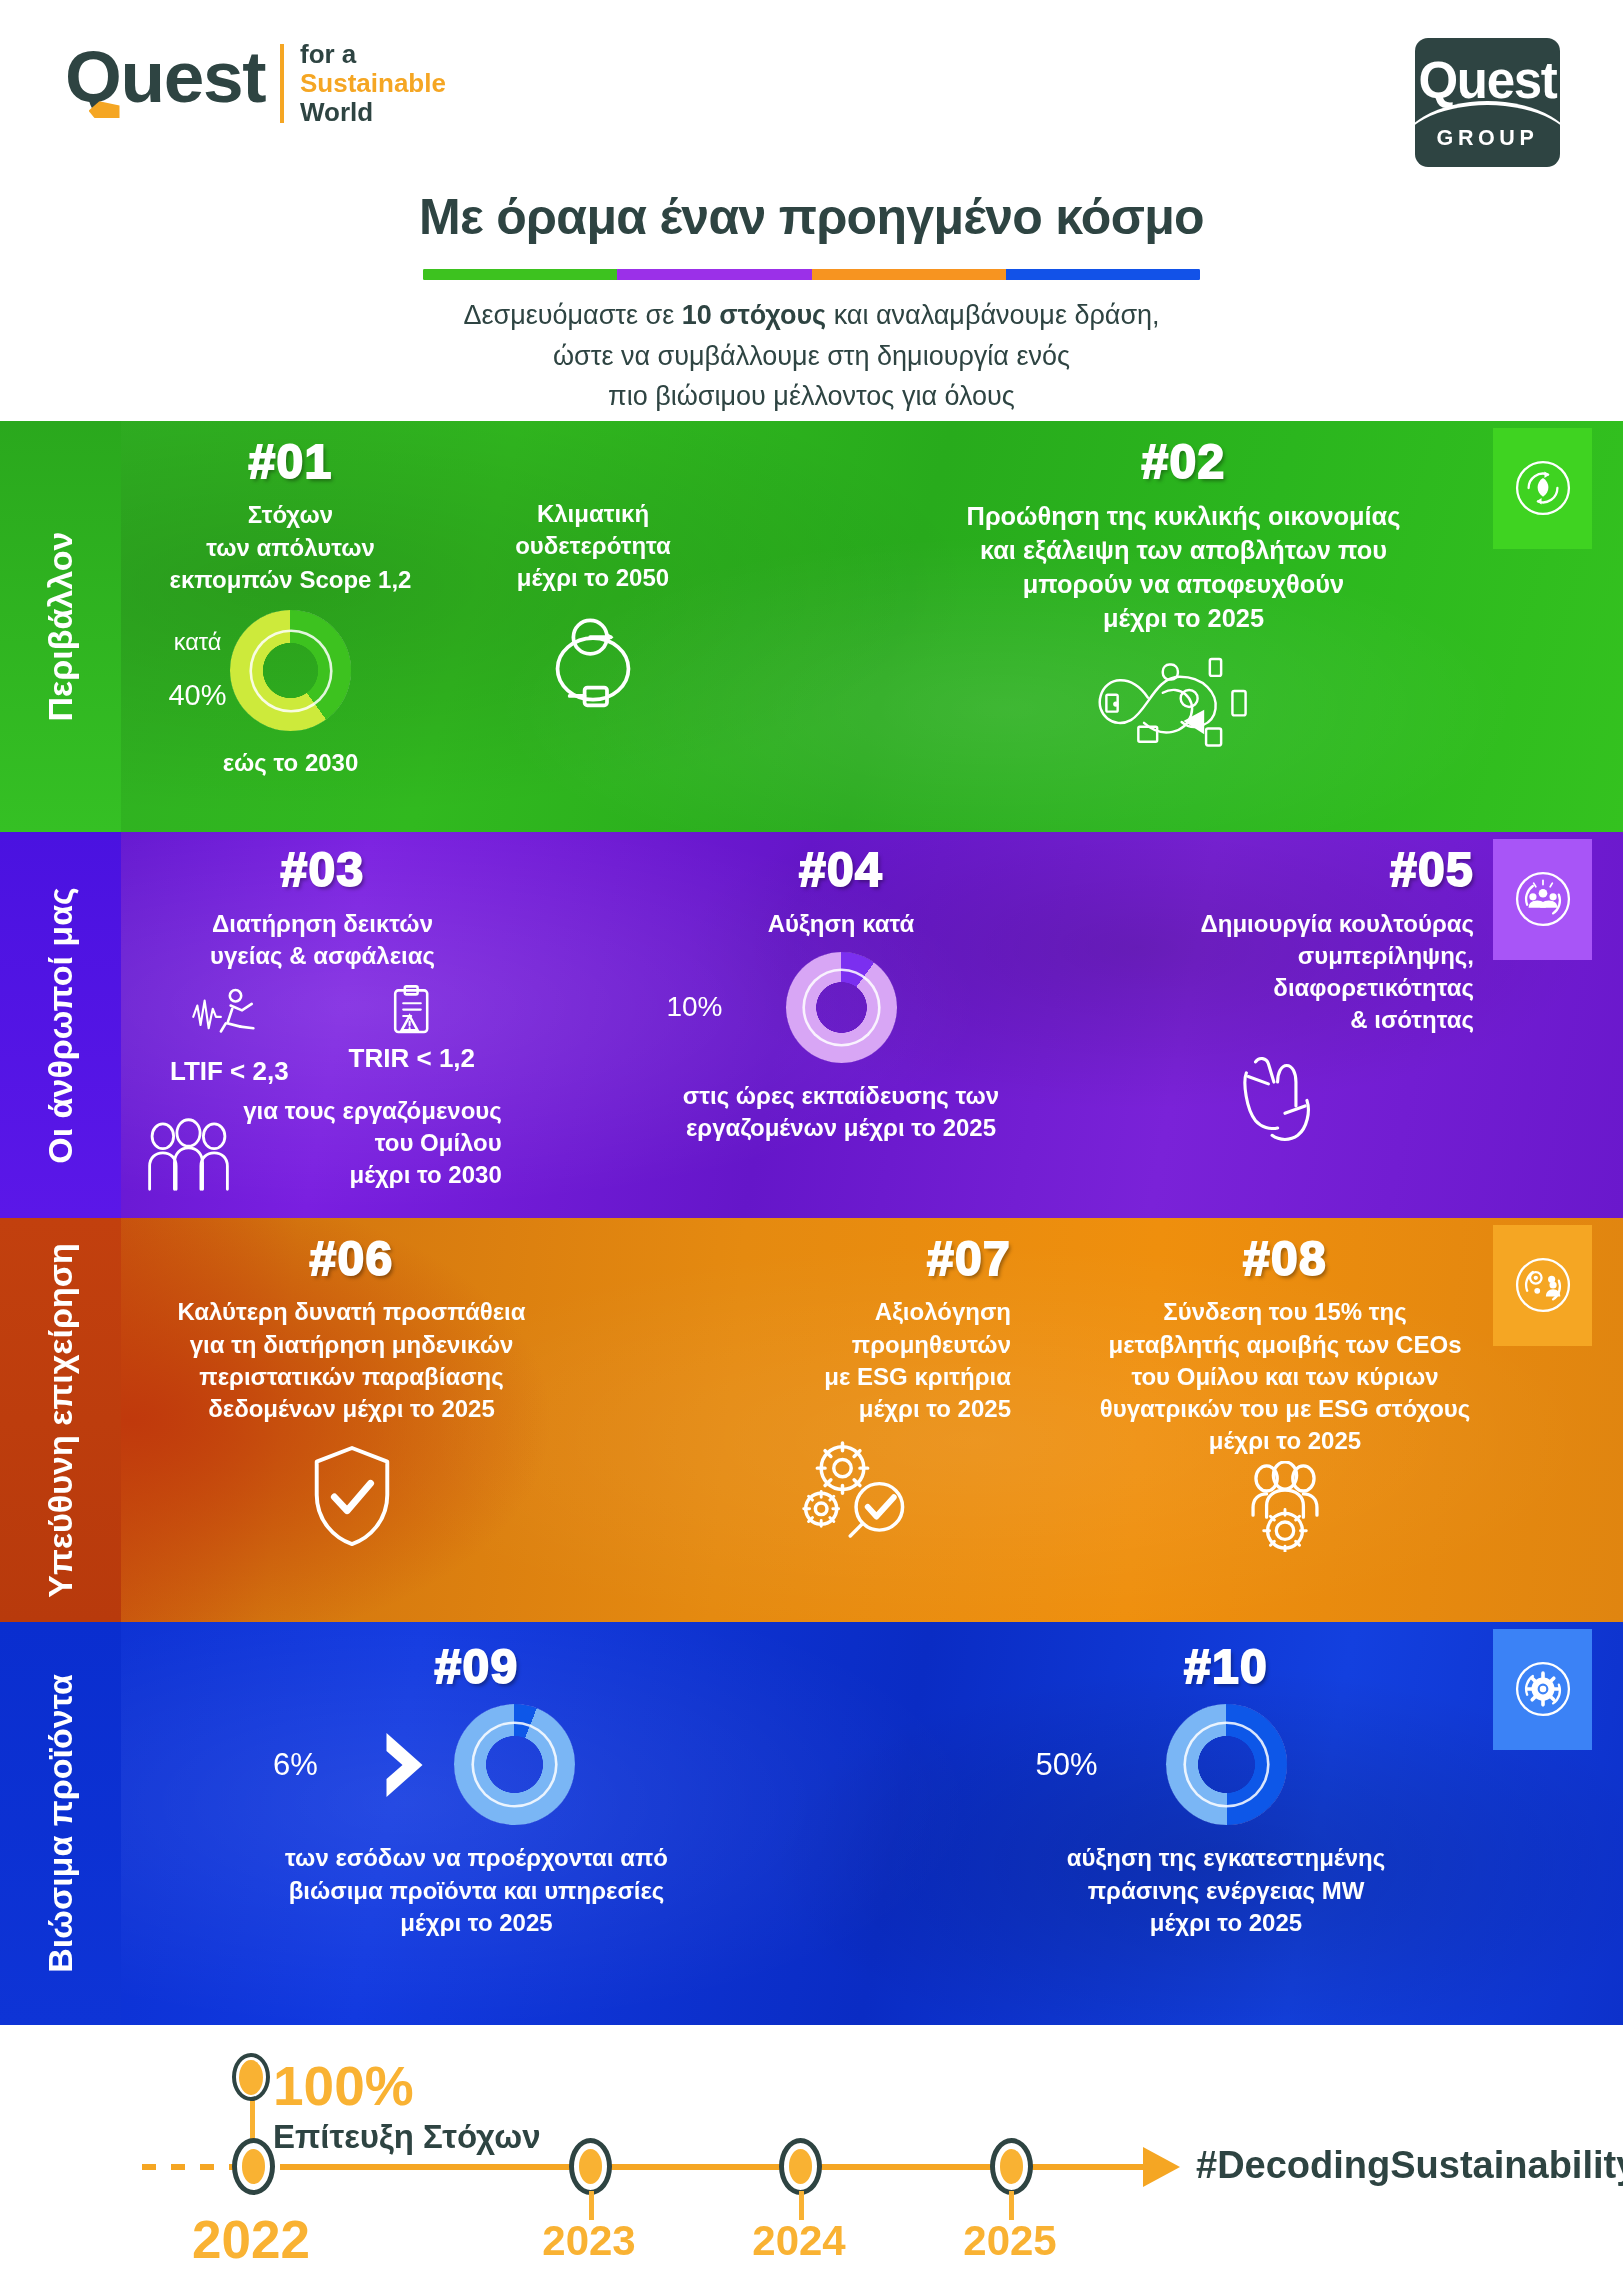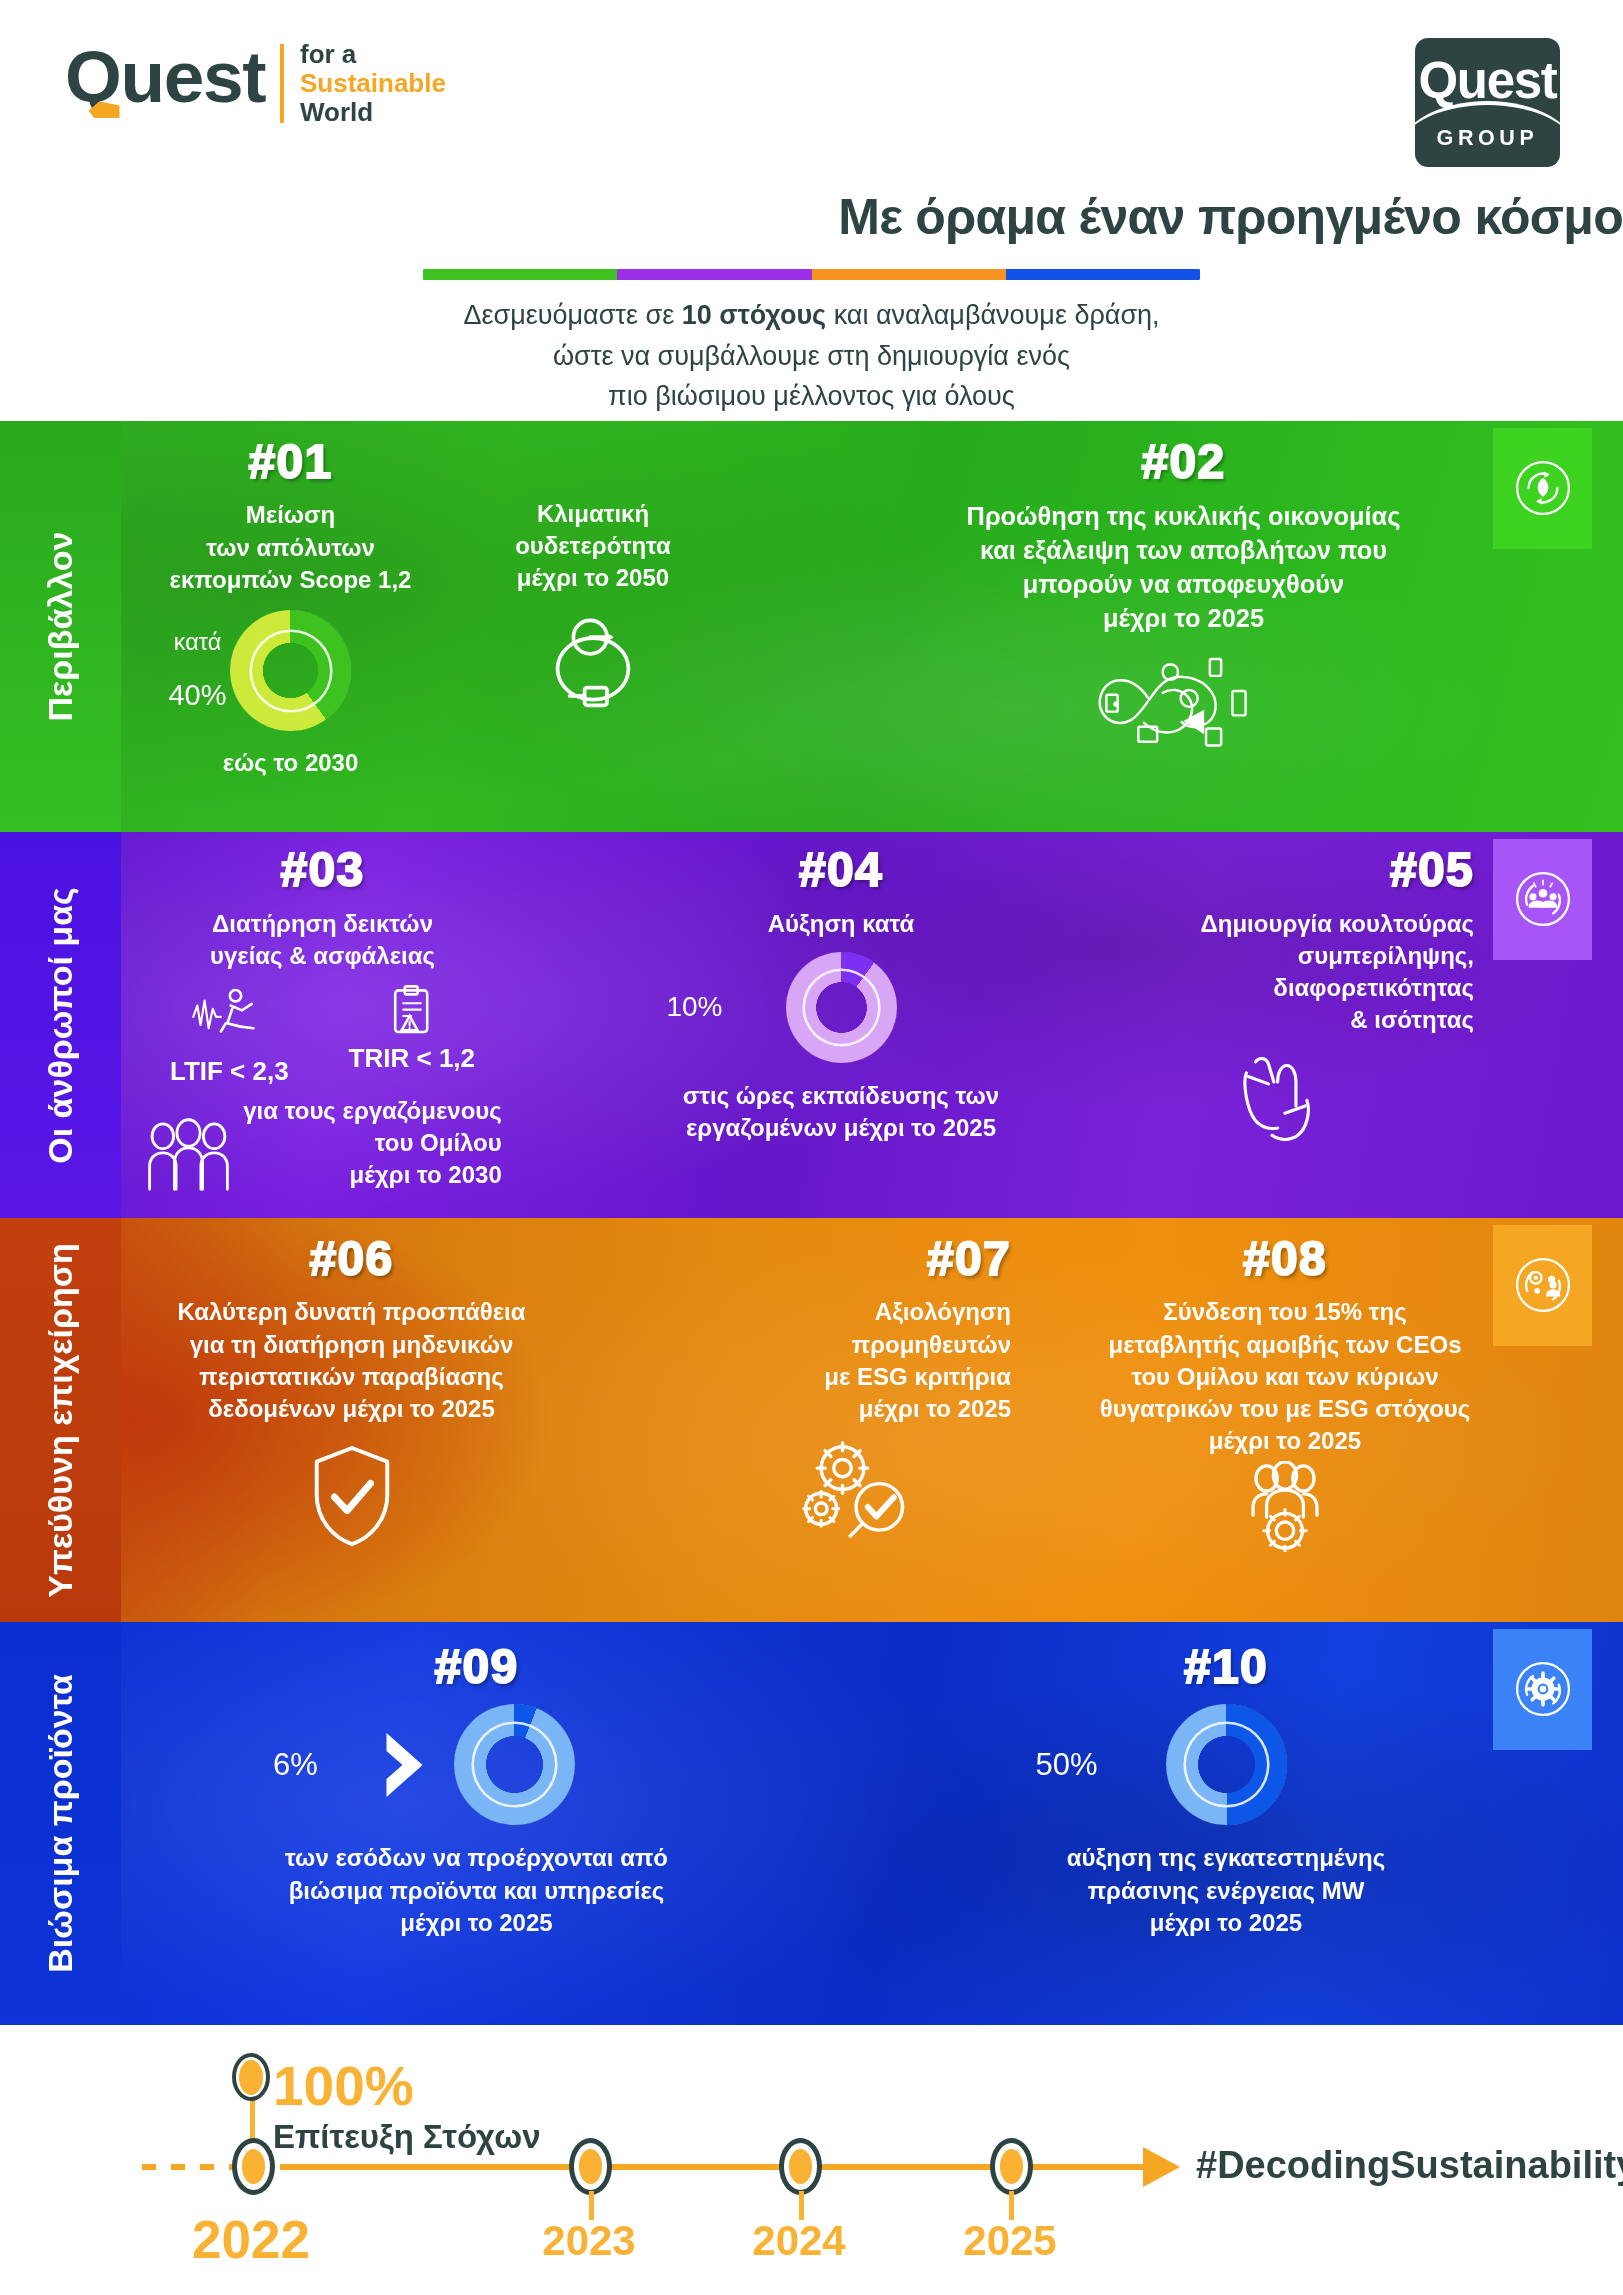--- a/index.html
+++ b/index.html
@@ -42,21 +42,21 @@
   .logo-right .rcurve {
     position:absolute; left:-12%; top:63px; width:124%; height:52px;
     border-top:4.6px solid #fff; border-radius:50%/100% 100% 0 0;
   }
   .logo-right .rg {
     position:absolute; left:0; bottom:15.7px; width:100%; text-align:center;
     color:#fff; font-size:21.5px; font-weight:700; letter-spacing:4.6px;
   }
 
   .head-title {
-    position:absolute; left:0; top:188px; width:1623px; text-align:right;
+    position:absolute; left:0; top:188px; width:1623px; text-align:center;
     font-size:50px; font-weight:700; color:#2e4442; letter-spacing:-0.7px;
   }
   .head-bar {
     position:absolute; left:423px; top:269px; width:777px; height:11px;
     display:flex; border-radius:1.3px; overflow:hidden;
   }
   .head-bar span { flex:1 1 0; height:100%; }
   .head-sub {
     position:absolute; left:0; top:295px; width:1623px; text-align:center;
     font-size:27px; line-height:1.5; color:#2e4442;
@@ -212,21 +212,21 @@
         <path d="M70 50a20 20 0 0 1-27 18.7" stroke-linecap="round"></path>
         <path d="M52 27l7 4.5-7 4.5z" fill="#fff" stroke="none"></path>
         <path d="M48 73l-7-4.5 7-4.5z" fill="#fff" stroke="none"></path>
         <path d="M50 36c10 6 10 20 0 26-10-6-10-20 0-26z" fill="#fff" stroke="none"></path>
       </svg>
     </div>
 
     <div class="goal" style="left:137px; top:13px; width:307px;">
       <div class="num hollow">#01</div>
       <div class="txt">
-        <div>Μείωση</div>
+        <div>Στόχων</div>
         <div>των απόλυτων</div>
         <div>εκπομπών Scope 1,2</div>
       </div>
       <div style="display: flex; justify-content: center; margin-top: 14.3px; position: relative;">
         <div class="donut" id="d01" style="width: 121px; height: 121px; background: conic-gradient(rgb(61, 194, 31) 0deg, rgb(61, 194, 31) 144deg, rgb(205, 234, 59) 144deg, rgb(205, 234, 59) 360deg); mask: radial-gradient(circle, transparent 0px, transparent 32%, rgb(0, 0, 0) 32.6%, rgb(0, 0, 0) 100%); box-shadow: rgba(255, 255, 255, 0.9) 0px 0px 0px 2px;">
           <div class="hole" style="width:78px;height:78px;background:transparent;"></div>
           <div class="lbl" style="font-size: 23.5px; visibility: hidden;">
             <div>κατά</div>
             <div style="font-size:29px;">40%</div>
           </div>

